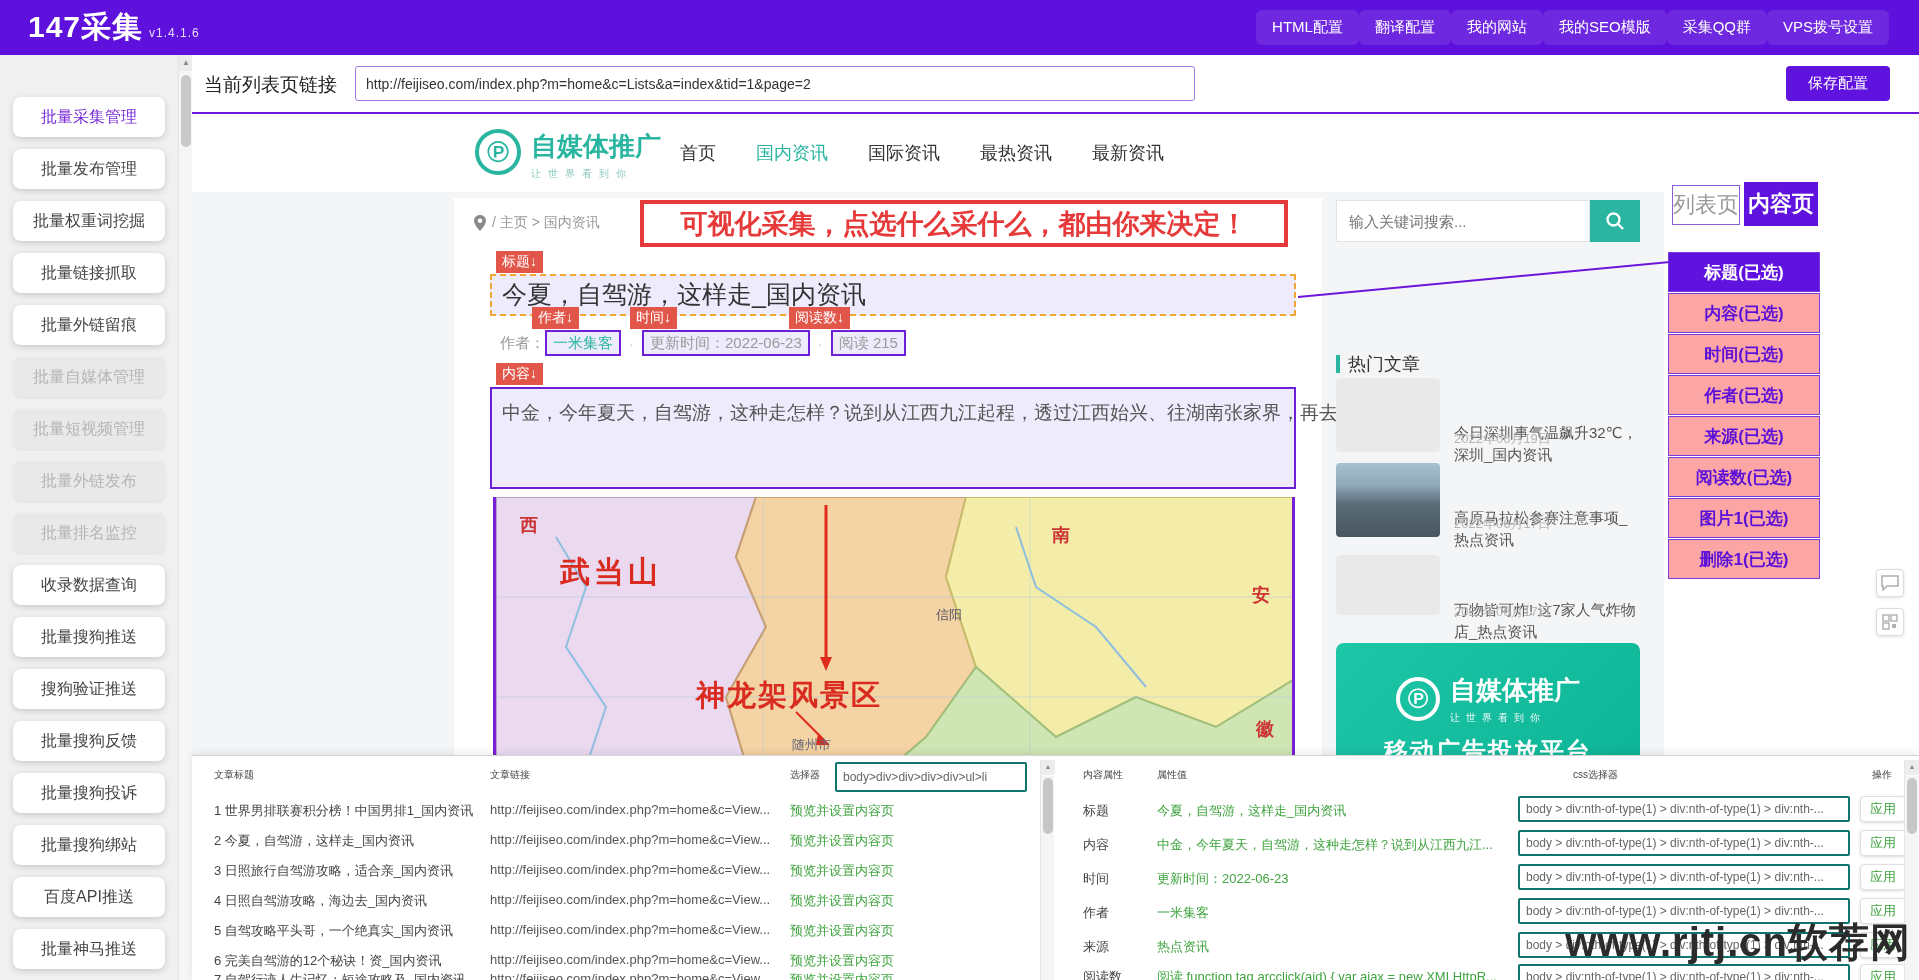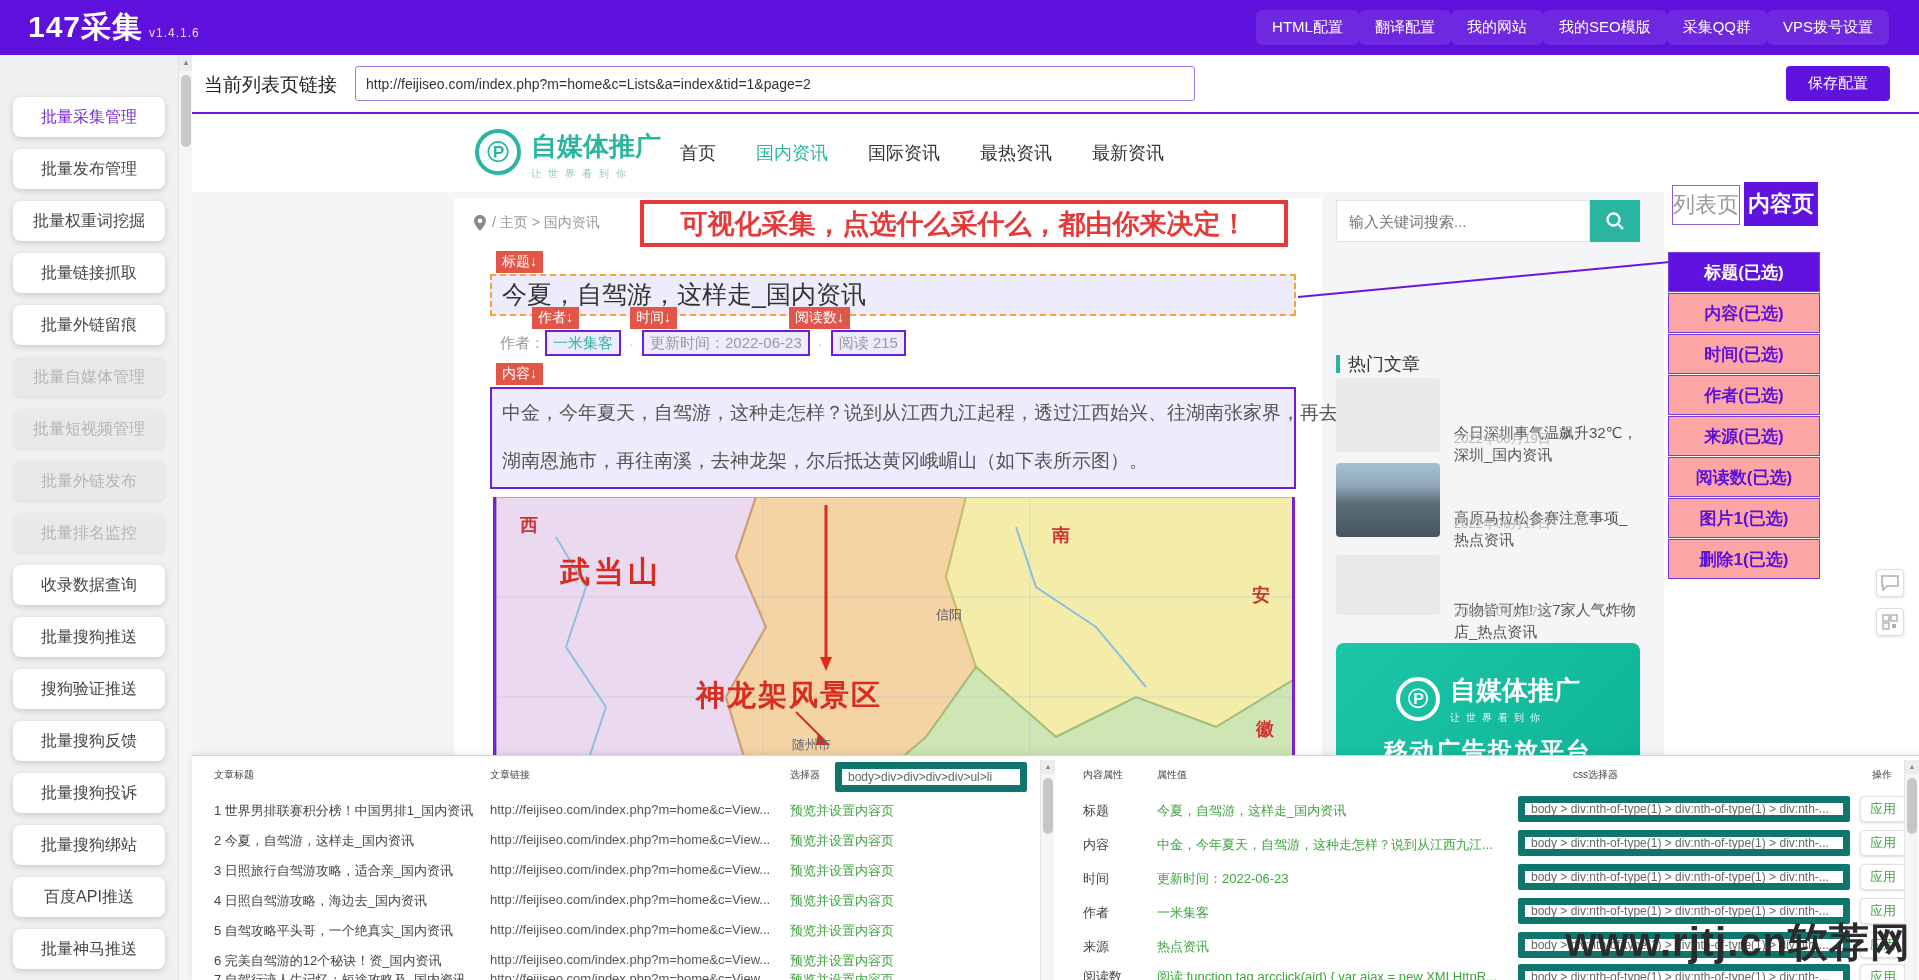--- a/index.html
+++ b/index.html
@@ -89,21 +89,21 @@
 
   
   .bottom { position:absolute; left:192px; top:755px; width:1727px; height:225px; background:#fff; border-top:1px solid #d5d5d5; box-shadow:0 -2px 8px rgba(0,0,0,.08); z-index:10; }
   .th { position:absolute; font-size:10px; color:#444; top:12px; white-space:nowrap; }
   .cell { position:absolute; font-size:13px; white-space:nowrap; overflow:hidden; text-overflow:ellipsis; }
   .c-title { color:#444; width:272px; }
   .c-link { color:#555; width:285px; }
   .c-action { color:#3fa43f; cursor:pointer; }
   .c-attr { color:#444; width:70px; }
   .c-val { color:#3fa43f; width:352px; }
-  .sel-input { position:absolute; border:7px solid #0f766e; border-radius:2px; background:#fff; font-size:12px; color:#666; padding:0 6px; font-family:inherit; }
+  .sel-input { position:absolute; border:2px solid #0f766e; border-radius:2px; background:#fff; font-size:12px; color:#666; padding:0 6px; font-family:inherit; }
   .apply { position:absolute; width:46px; height:26px; background:#fff; border:1px solid #e0e0e0; border-radius:4px; box-shadow:0 1px 3px rgba(0,0,0,.15); color:#3fa43f; font-size:13px; cursor:pointer; font-family:inherit; }
 
   .watermark { position:absolute; right:8px; bottom:10px; font-size:40px; font-weight:bold; color:#2b2b2b; z-index:60; letter-spacing:1px; }
   .connector { position:absolute; left:0; top:0; width:1919px; height:980px; pointer-events:none; z-index:8; }
 </style>
 </head>
 <body>
 
 <div class="topbar">
   <div class="logo"><span>147采集</span><span class="ver">v1.4.1.6</span></div>
@@ -189,21 +189,20 @@
       <span class="mbox author">一米集客</span>
       <span class="mdot">·</span>
       <span class="mbox">更新时间：2022-06-23</span>
       <span class="mdot">·</span>
       <span class="mbox">阅读 215</span>
     </div>
 
     <div class="rlabel" style="left:42px; top:165px;">内容↓</div>
     <div class="content-box">
       <p>中金，今年夏天，自驾游，这种走怎样？说到从江西九江起程，透过江西始兴、往湖南张家界，再去</p>
-      <p>湖南恩施市，再往南溪，去神龙架，尔后抵达黄冈峨嵋山（如下表所示图）。</p>
     </div>
 
     <div class="mapwrap">
       <svg width="802" height="300" viewBox="0 0 802 300">
         <rect width="802" height="300" fill="#e8eef3"></rect>
         <path d="M0,0 L260,0 L240,60 L270,130 L230,200 L260,300 L0,300 Z" fill="#ead9ef" stroke="#b79cc9" stroke-width="2"></path>
         <path d="M260,0 L470,0 L450,80 L480,170 L430,240 L360,300 L260,300 L230,200 L270,130 L240,60 Z" fill="#f4d3a4" stroke="#c8a070" stroke-width="2"></path>
         <path d="M470,0 L802,0 L802,180 L720,230 L640,200 L560,240 L480,170 L450,80 Z" fill="#f4eda9" stroke="#c9bd6b" stroke-width="2"></path>
         <path d="M480,170 L560,240 L640,200 L720,230 L802,180 L802,300 L360,300 L430,240 Z" fill="#cfe5b4" stroke="#9fbf7a" stroke-width="2"></path>
         <line x1="0" y1="100" x2="802" y2="100" stroke="#aac4dd" stroke-width="1" opacity=".5"></line>

